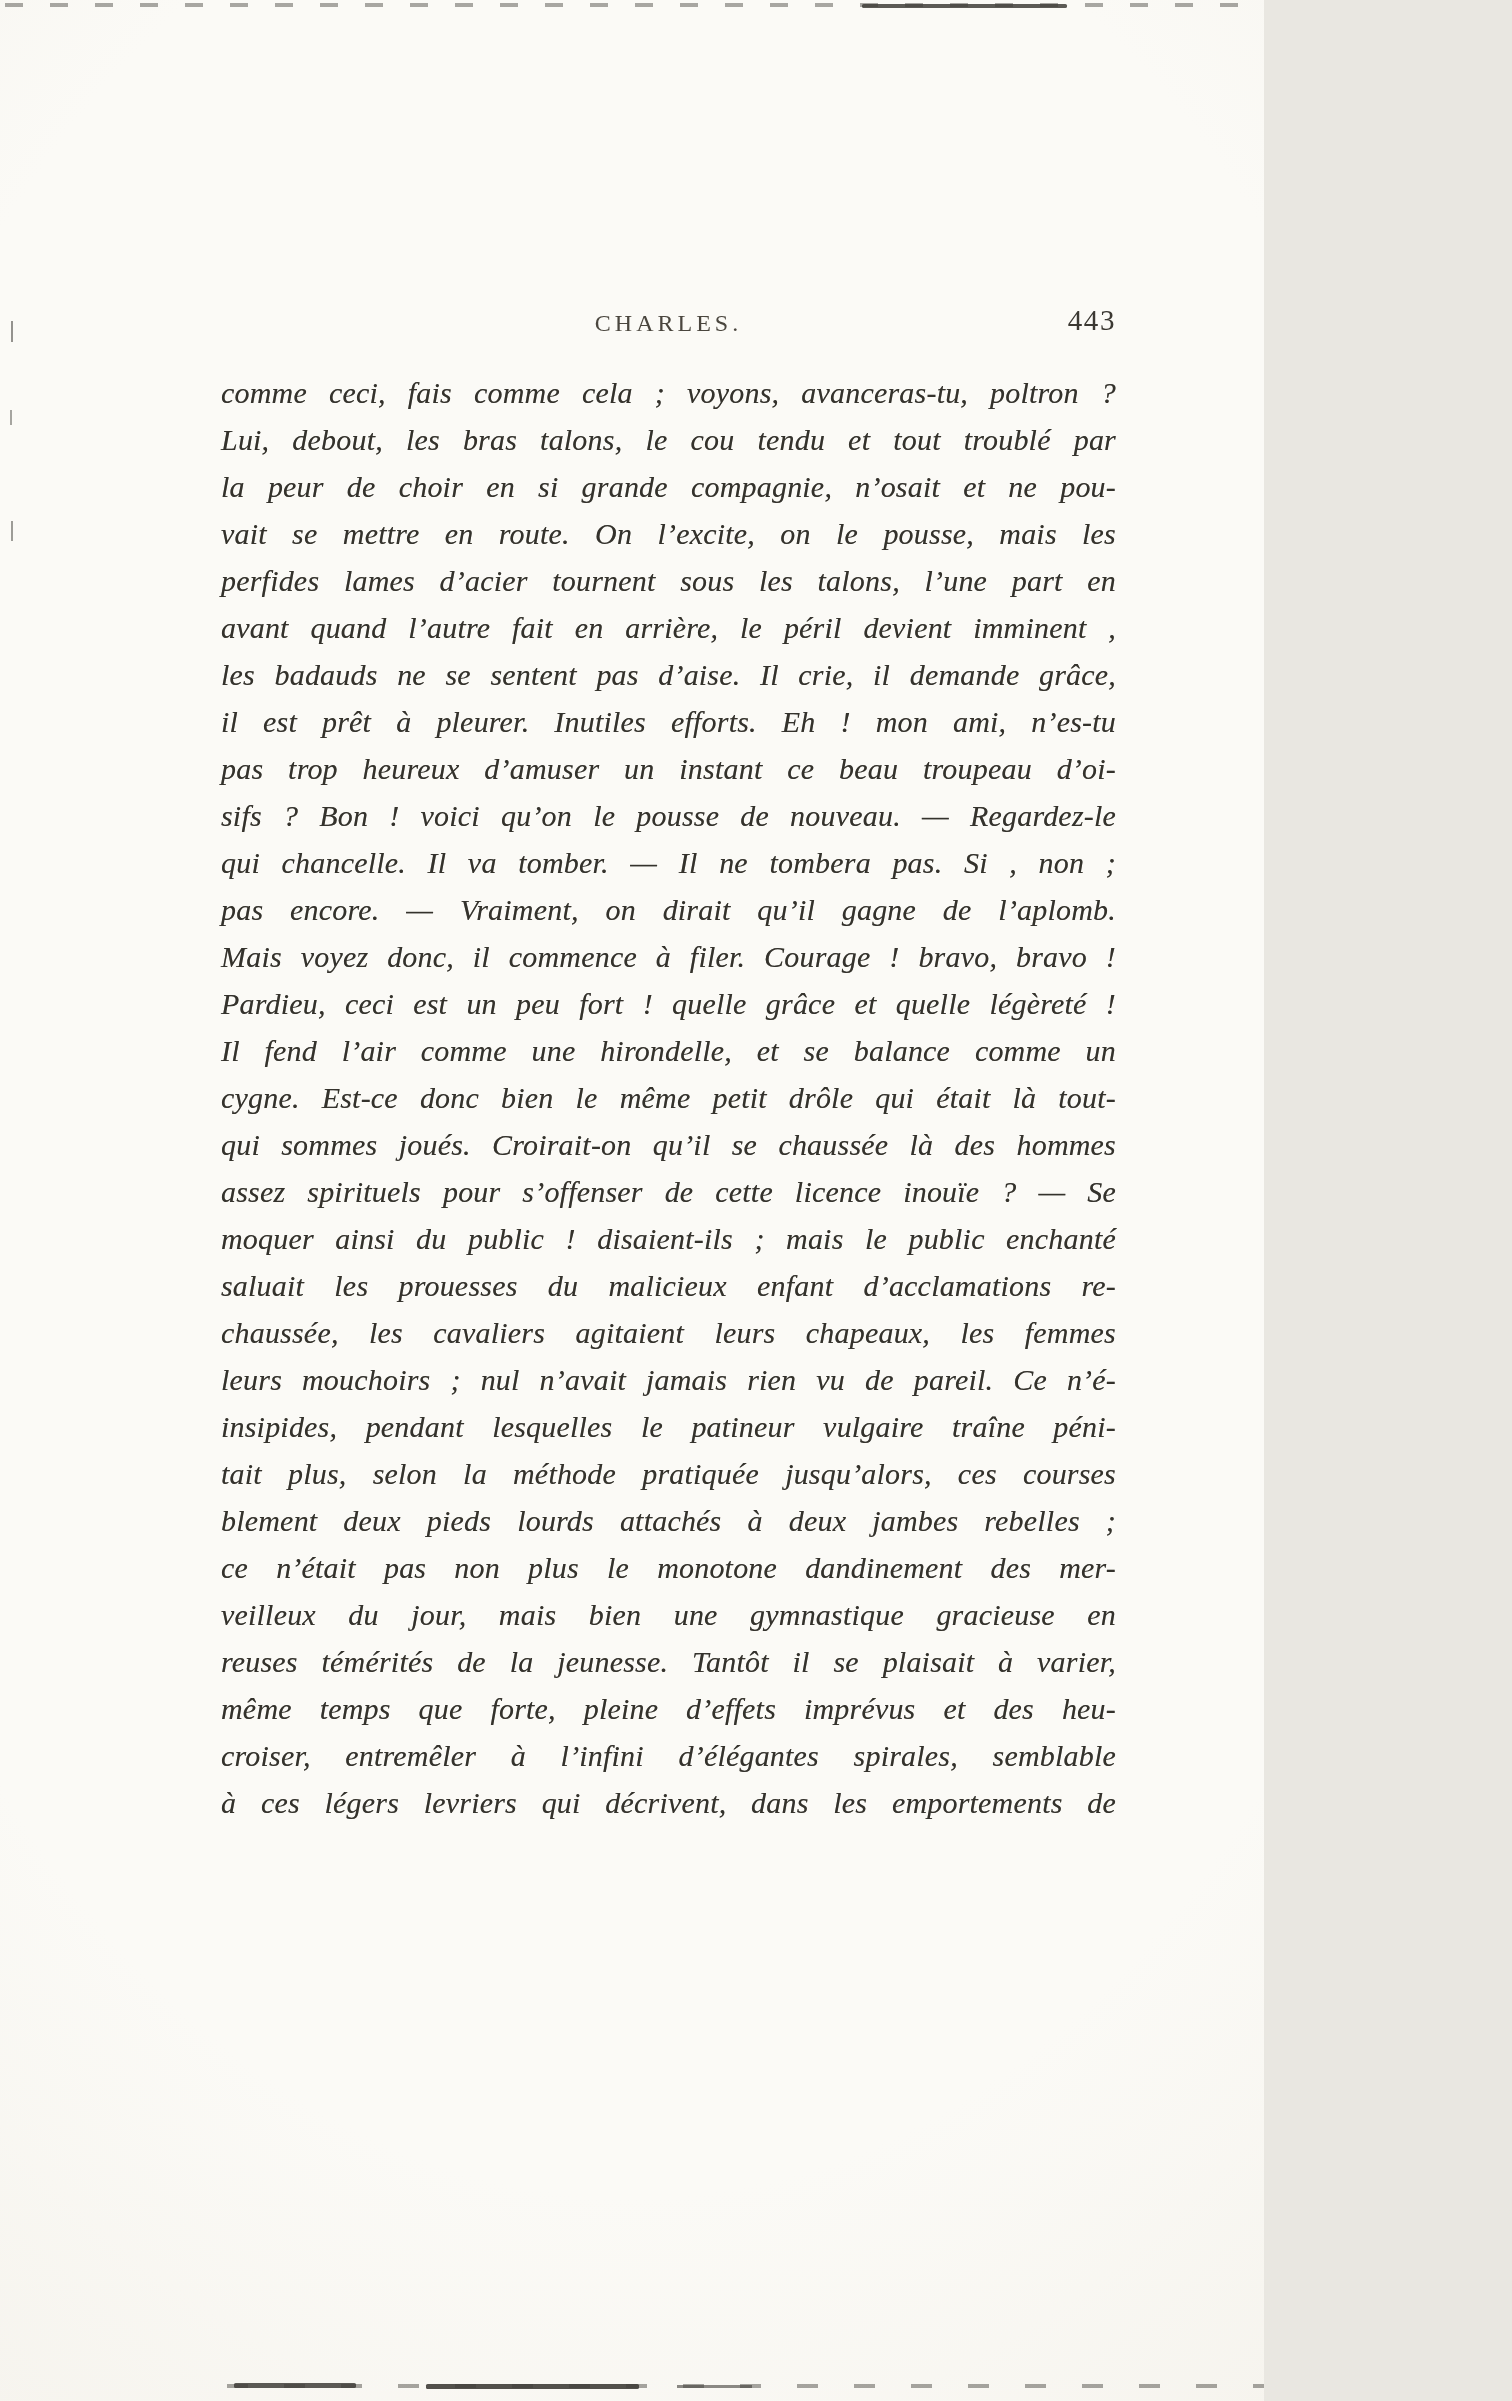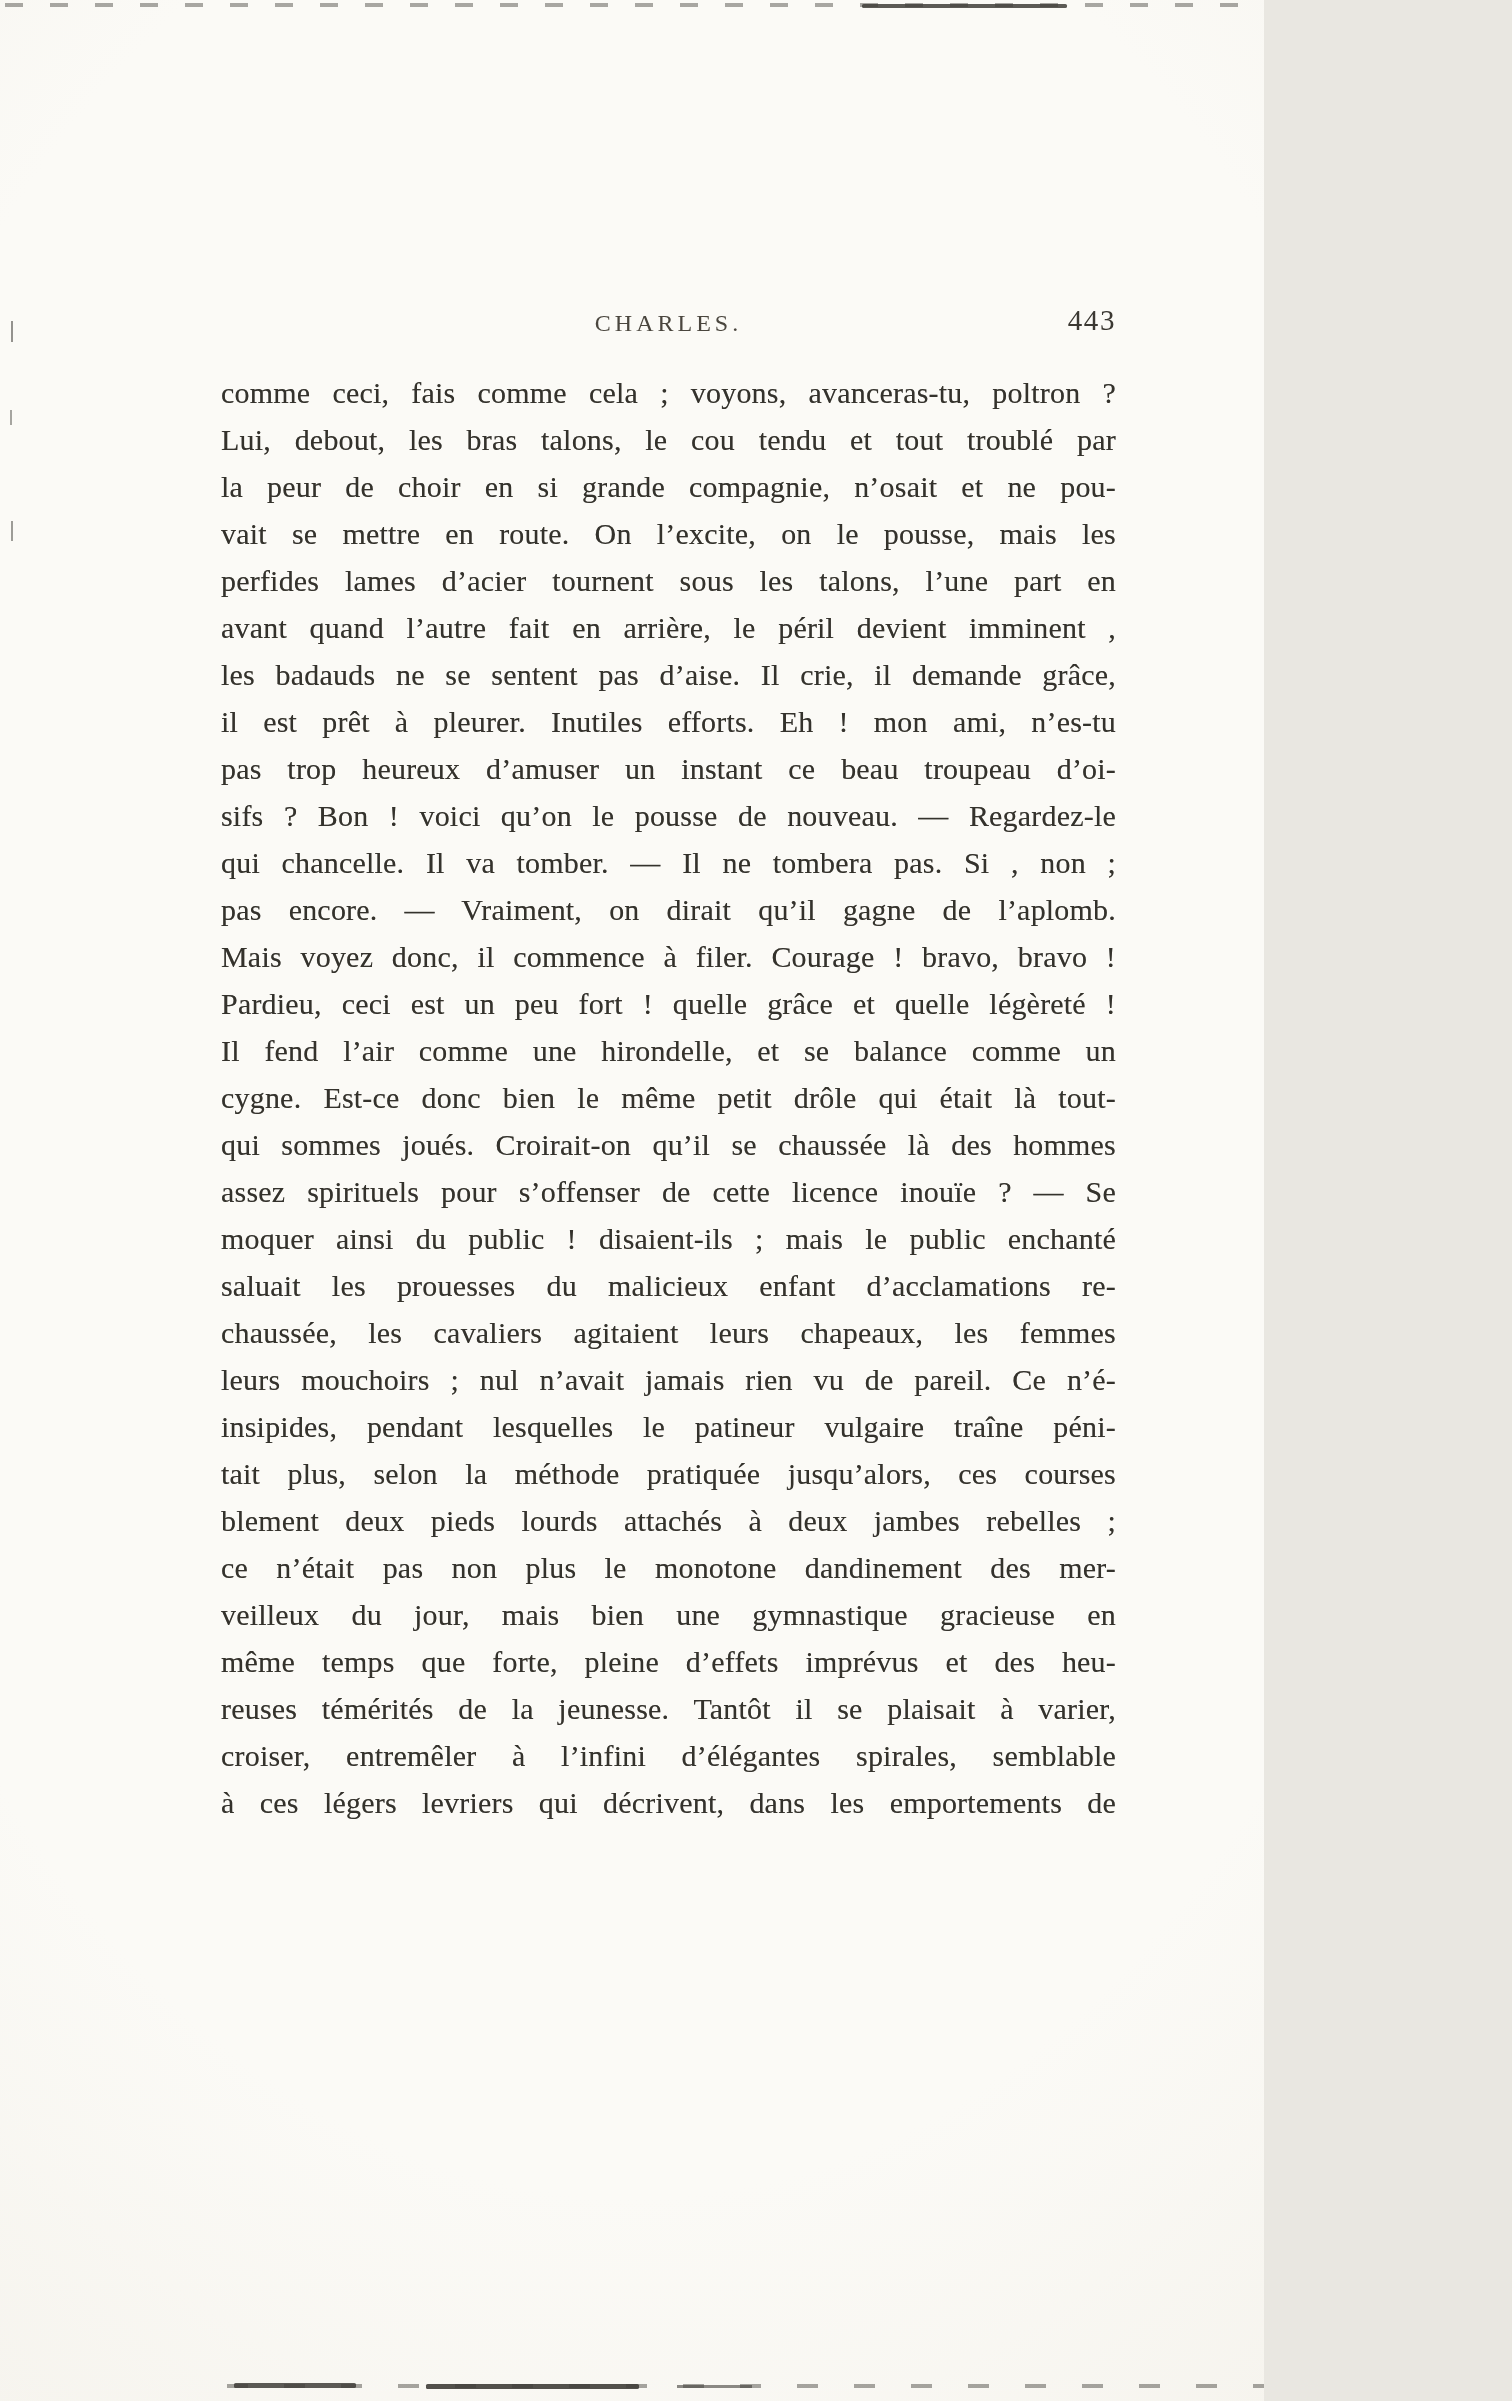--- a/index.html
+++ b/index.html
@@ -39,20 +39,21 @@
   
   .text-block {
     position: absolute;
     top: 369px; left: 221px; width: 895px;
     font-size: 30px;
     line-height: 47px;
     letter-spacing: 0.2px;
     word-spacing: 0.8px;
     color: #34322c;
     text-shadow: 0 0 0.5px rgba(45,42,38,0.45);
+    font-style: italic;
   }
   .text-line {
     text-align: justify;
     text-align-last: justify;
     white-space: normal;
     height: 47px;
     overflow: visible;
   }
 
   
@@ -135,20 +136,20 @@
     <div class="text-line">assez spirituels pour s’offenser de cette licence inouïe ? — Se</div>
     <div class="text-line">moquer ainsi du public ! disaient-ils ; mais le public enchanté</div>
     <div class="text-line">saluait les prouesses du malicieux enfant d’acclamations re-</div>
     <div class="text-line">chaussée, les cavaliers agitaient leurs chapeaux, les femmes</div>
     <div class="text-line">leurs mouchoirs ; nul n’avait jamais rien vu de pareil. Ce n’é-</div>
     <div class="text-line">insipides, pendant lesquelles le patineur vulgaire traîne péni-</div>
     <div class="text-line">tait plus, selon la méthode pratiquée jusqu’alors, ces courses</div>
     <div class="text-line">blement deux pieds lourds attachés à deux jambes rebelles ;</div>
     <div class="text-line">ce n’était pas non plus le monotone dandinement des mer-</div>
     <div class="text-line">veilleux du jour, mais bien une gymnastique gracieuse en</div>
+    <div class="text-line">reuses témérités de la jeunesse. Tantôt il se plaisait à varier,</div>
     <div class="text-line">même temps que forte, pleine d’effets imprévus et des heu-</div>
-    <div class="text-line">reuses témérités de la jeunesse. Tantôt il se plaisait à varier,</div>
     <div class="text-line">croiser, entremêler à l’infini d’élégantes spirales, semblable</div>
     <div class="text-line">à ces légers levriers qui décrivent, dans les emportements de</div>
   </div>
 
 </div>
 
 
 </body></html>

